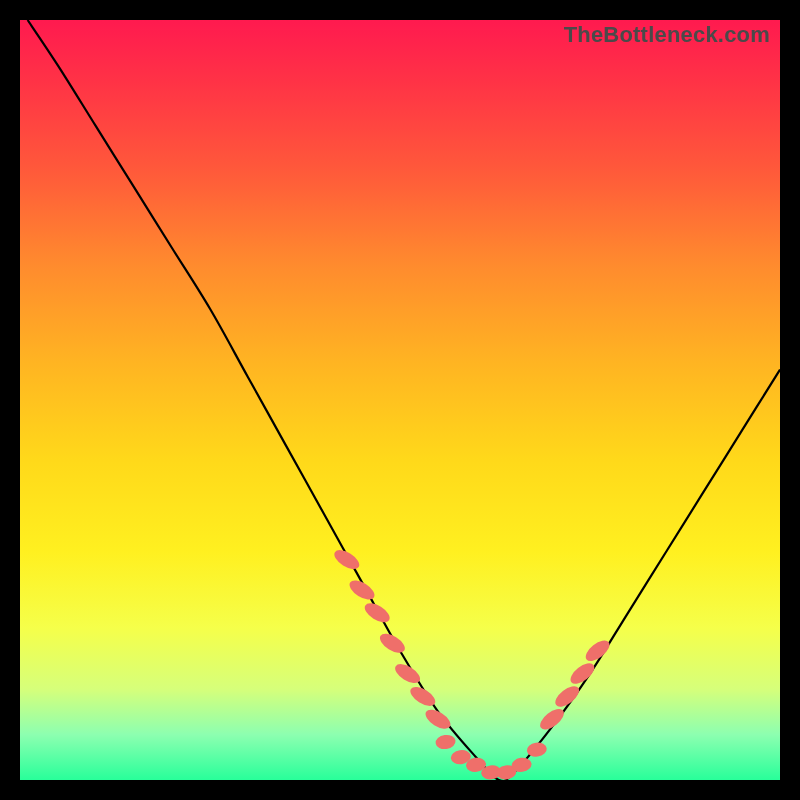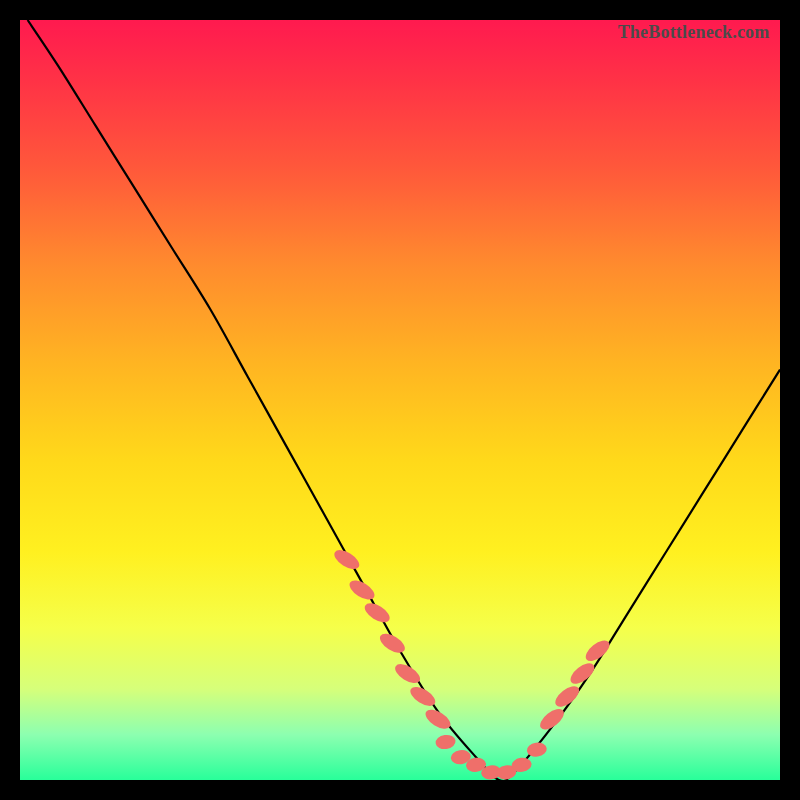--- a/index.html
+++ b/index.html
@@ -26,22 +26,22 @@
       #fff020 70%,
       #f5ff4a 80%,
       #d6ff7a 88%,
       #8dffb0 94%,
       #28ff9a 100%);
   }
   .attribution {
     position: absolute;
     top: 2px;
     right: 10px;
-    font-family: Liberation Serif, serif;
-    font-size: 18px;
+    font-family: Liberation Sans, sans-serif;
+    font-size: 22px;
     font-weight: bold;
     color: #4a4a4a;
     letter-spacing: 0.2px;
     user-select: none;
   }
   svg.curve {
     position: absolute;
     left: 0; top: 0;
     width: 760px; height: 760px;
   }

